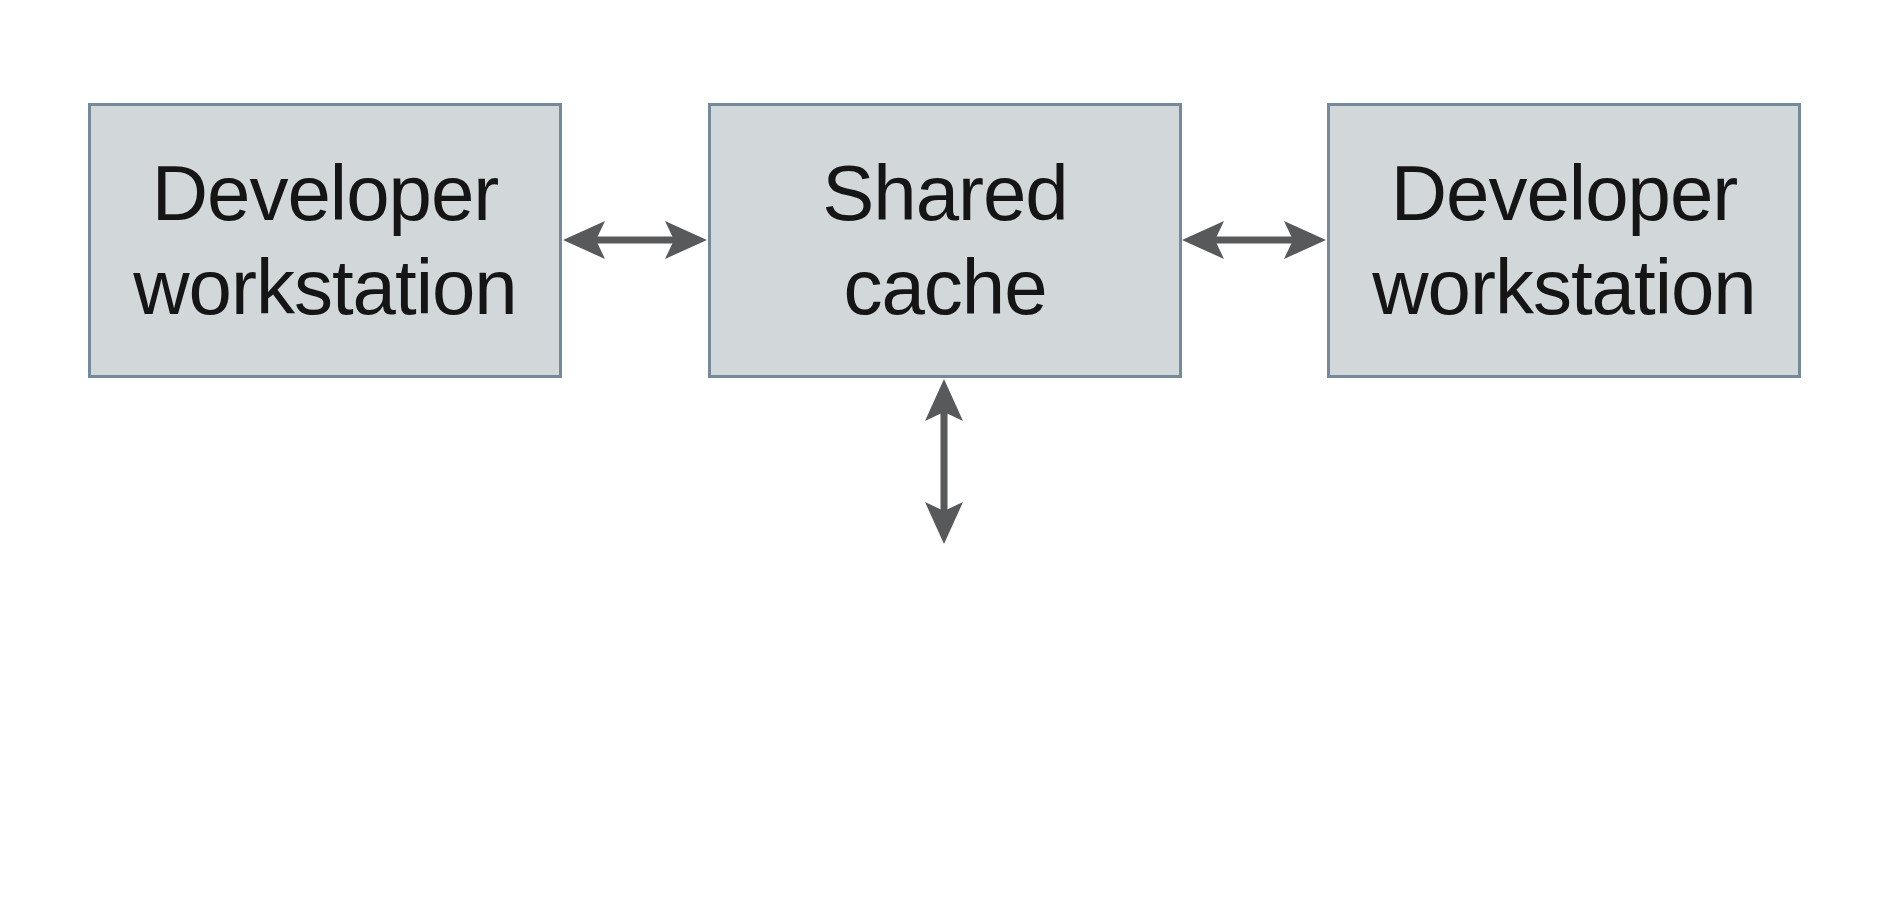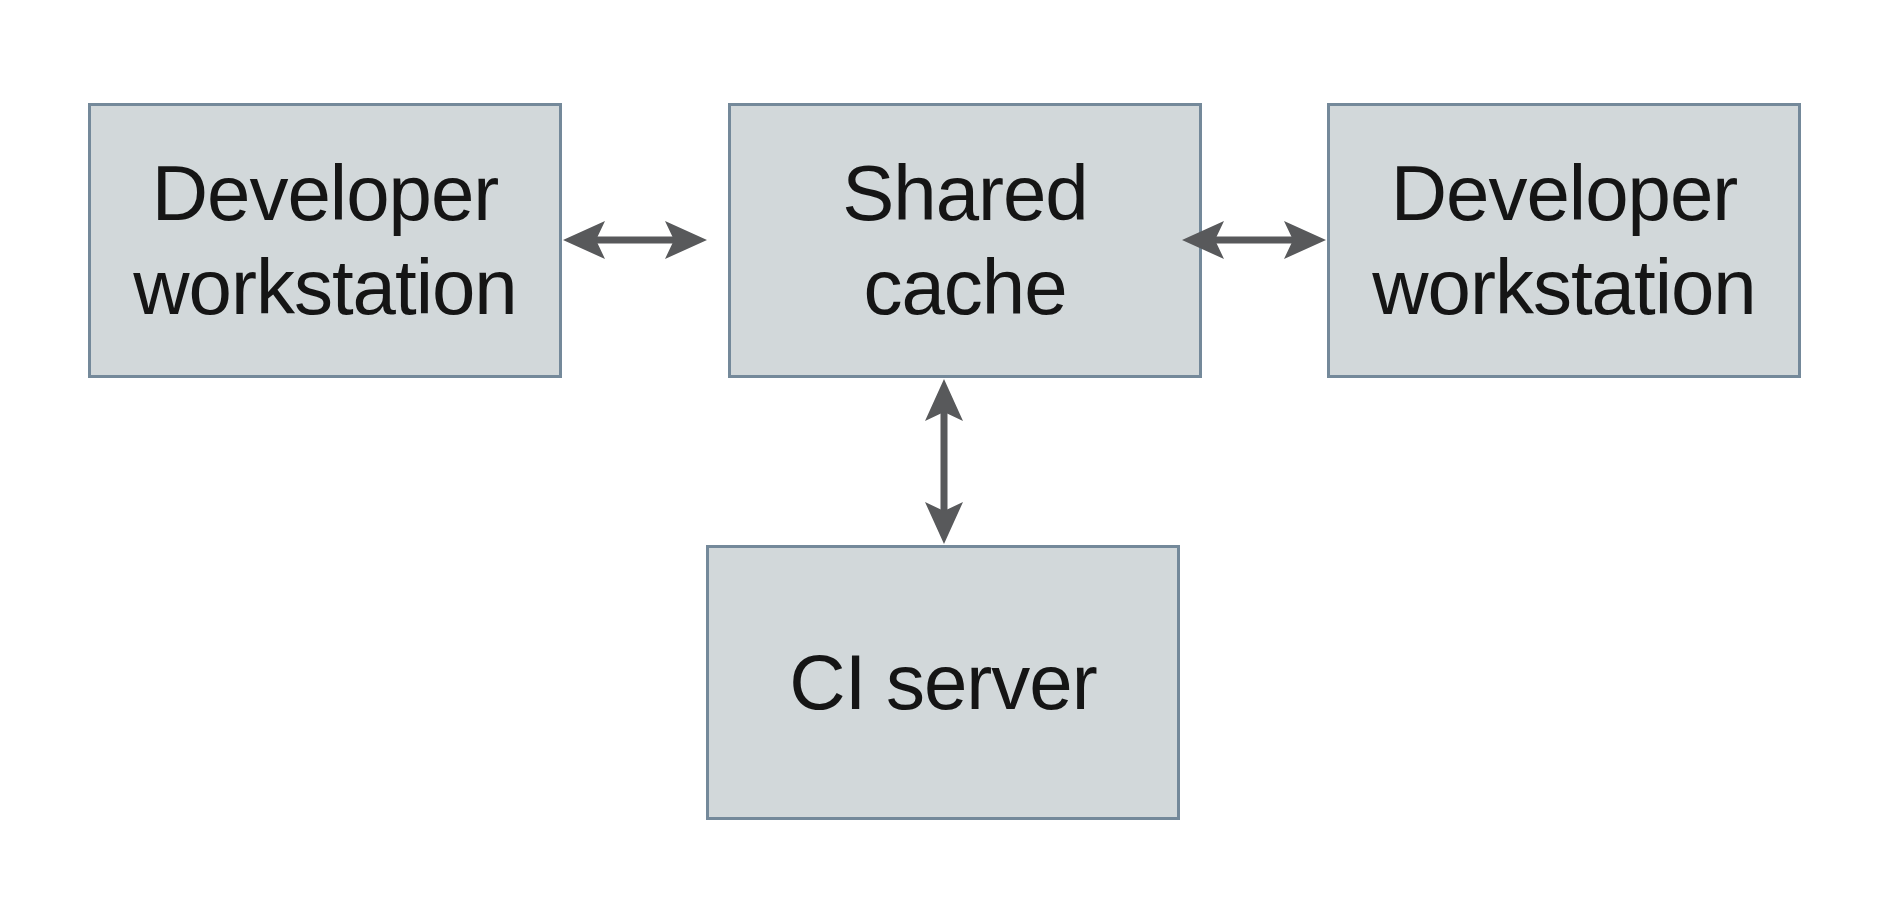--- a/index.html
+++ b/index.html
@@ -35,21 +35,21 @@
   }
   .node-label {
     font-size: 78px;
     line-height: 1.2;
     color: var(--text);
     text-align: center;
     white-space: pre-line;
     letter-spacing: -1px;
   }
   #node-dev-left   { left: 88px;   top: 103px; }
-  #node-cache      { left: 708px;  top: 103px; margin-left: 20px; }
+  #node-cache      { left: 708px;  top: 103px; }
   #node-dev-right  { left: 1327px; top: 103px; }
   #node-ci         { left: 706px;  top: 545px; }
 
   .edge { position: absolute; }
   #edge-left  { left: 562px;  top: 210px; width: 146px; height: 60px; }
   #edge-right { left: 1181px; top: 210px; width: 146px; height: 60px; }
   #edge-ci    { left: 914px;  top: 378px; width: 60px;  height: 167px; }
   .edge svg { display: block; width: 100%; height: 100%; }
   .arrow-shape { fill: var(--arrow); stroke: none; }
 </style>
@@ -66,23 +66,20 @@
   <div class="node" id="node-cache">
     <div class="node-label">Shared
 cache</div>
   </div>
 
   <div class="node" id="node-dev-right">
     <div class="node-label">Developer
 workstation</div>
   </div>
 
-  <div class="node" id="node-ci">
-    <div class="node-label">CI server</div>
-  </div>
 
   <div class="edge" id="edge-left">
     <svg viewBox="0 0 146 60" preserveAspectRatio="none" aria-hidden="true">
       <rect class="arrow-shape" x="32" y="26.5" width="82" height="7"></rect>
       <polygon class="arrow-shape" points="1,30 43,11 34,30 43,49"></polygon>
       <polygon class="arrow-shape" points="145,30 103,11 112,30 103,49"></polygon>
     </svg>
   </div>
 
   <div class="edge" id="edge-right">

